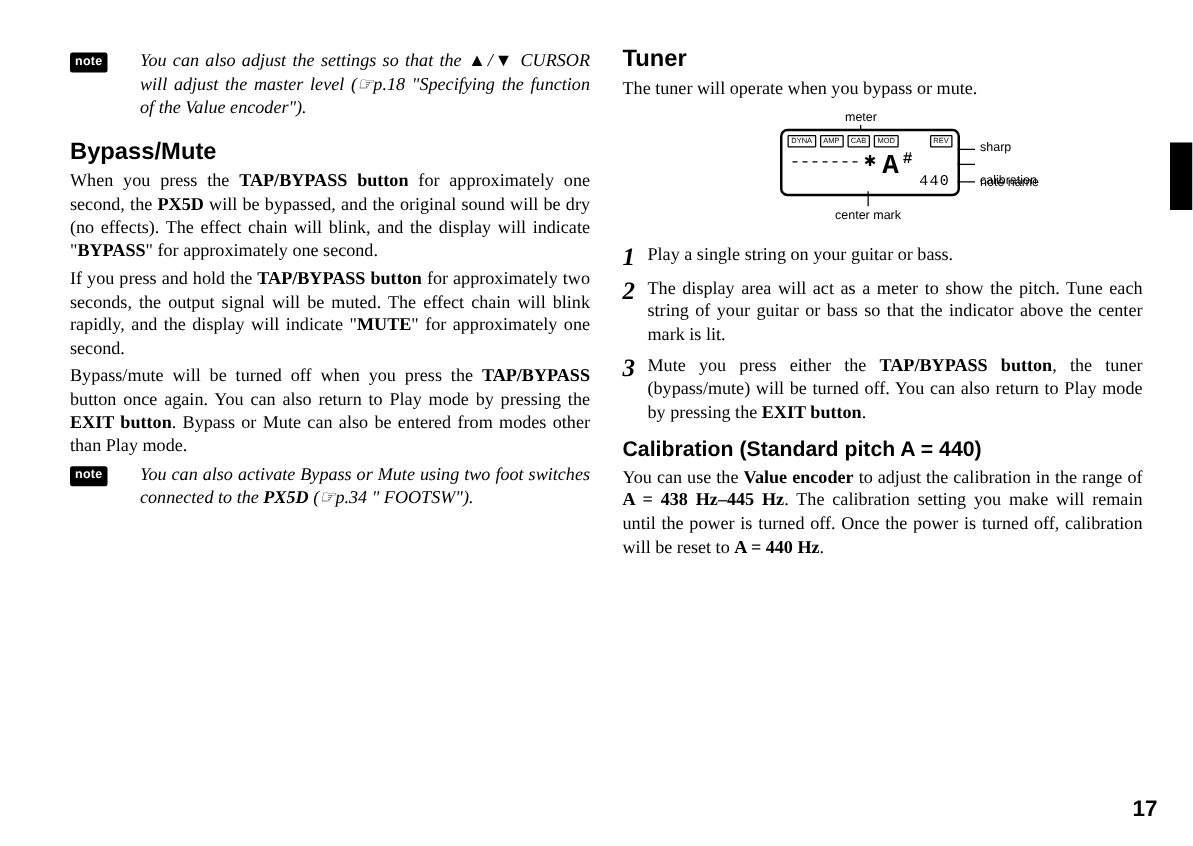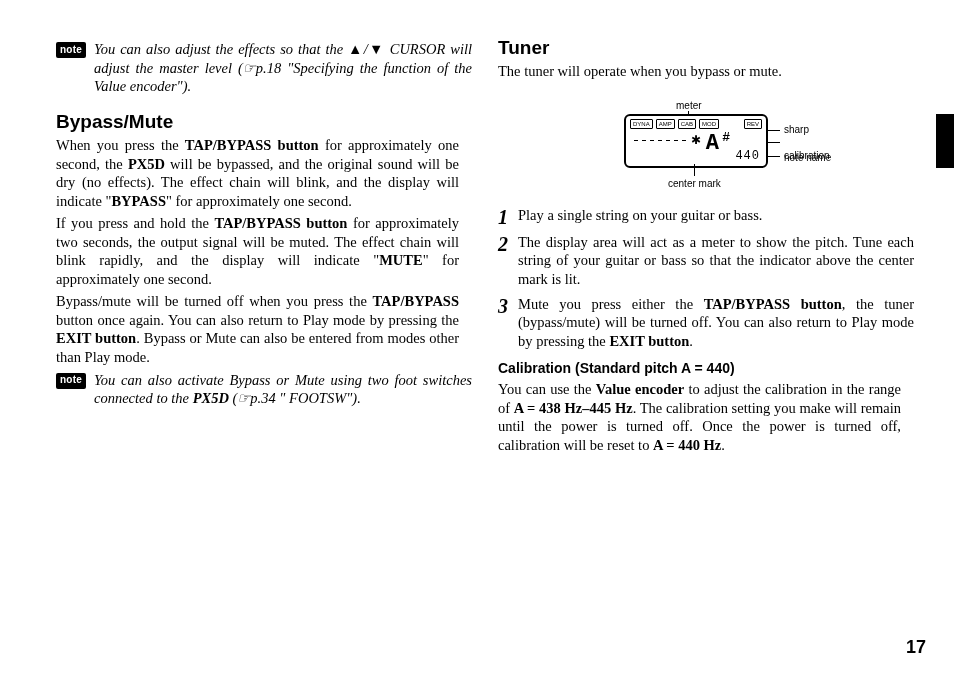--- a/index.html
+++ b/index.html
@@ -31,40 +31,40 @@
   }
   .columns{
     position:absolute;
     left:var(--margin-left);
     right:var(--margin-right);
     top:var(--margin-top);
     display:flex;
     gap:var(--col-gap);
   }
   .col{flex:1 1 0;min-width:0;}
-  p{margin:0 13px 4px 0;text-align:justify;}
+  p{margin:0 0 4px 0;text-align:justify;}
   .note-block{display:flex;align-items:flex-start;margin:4px 0 14px 0;}
   .note-badge{
     display:inline-flex;align-items:center;justify-content:center;
     background:#000;color:#fff;font-family:Arial,Helvetica,sans-serif;
     font-weight:bold;font-size:10px;letter-spacing:0.2px;
-    width:30px;height:16px;border-radius:2px;margin-right:8px;margin-top:2px;
+    width:30px;height:16px;border-radius:2px;margin-right:26px;margin-top:2px;
     flex:0 0 auto;
   }
   .note-text{font-style:italic;text-align:justify;}
   .h2{
     font-family:Arial,Helvetica,sans-serif;
     font-weight:700;
     font-size:19px;
     margin:0 0 2px 0;
   }
   .h3{
     font-family:Arial,Helvetica,sans-serif;
     font-weight:700;
-    font-size:14px;
+    font-size:17px;
     margin:10px 0 2px 0;
   }
   b,strong,.b{font-weight:700;}
   .tri-up::before{content:"\25B2";}
   .tri-dn::before{content:"\25BC";}
   .pref::before{content:"\261E";}
 
   
   .steps{margin-top:12px;}
   .step{display:flex;align-items:flex-start;margin-bottom:6px;}
@@ -72,21 +72,21 @@
     font-family:"Brush Script MT","Comic Sans MS",cursive;
     font-style:italic;font-size:20px;font-weight:700;
     width:20px;flex:0 0 auto;line-height:1;
     margin-top:1px;
   }
   .step-body{flex:1;text-align:justify;}
 
   .intro{margin-bottom:6px;}
 
   
-  .tuner-fig{position:relative;width:260px;height:94px;margin:19px auto 6px auto;}
+  .tuner-fig{position:relative;width:260px;height:94px;margin:8px auto 6px auto;}
   .lcd{
     position:absolute;left:48px;top:14px;width:140px;height:50px;
     border:2px solid #000;border-radius:6px;
     background:#fff;
   }
   .lcd-tabs{position:absolute;left:4px;top:3px;display:flex;gap:3px;}
   .lcd-tab{
     border:1px solid #000;font-family:Arial,Helvetica,sans-serif;
     font-size:6px;padding:0 2px;height:8px;line-height:8px;border-radius:1px;
   }
@@ -124,21 +124,21 @@
 
 <div class="page">
   <div class="thumb-tab"></div>
 
   <div class="columns">
 
     <div class="col">
       <div class="note-block">
         <span class="note-badge">note</span>
         <div class="note-text">
-          <span>You can also adjust the effects so that the </span><span class="tri-up"></span>/<span class="tri-dn"></span><span> CUR­SOR will adjust the master level (</span><span class="pref"></span><span>p.18 "Specifying the function of the Value encoder").</span>
+          <span>You can also adjust the settings so that the </span><span class="tri-up"></span>/<span class="tri-dn"></span><span> CUR­SOR will adjust the master level (</span><span class="pref"></span><span>p.18 "Specifying the function of the Value encoder").</span>
         </div>
       </div>
 
       <div class="h2">Bypass/Mute</div>
       <p>
         <span>When you press the </span><b>TAP/BYPASS button</b><span> for approxi­mately one second, the </span><b>PX5D</b><span> will be bypassed, and the original sound will be dry (no effects). The effect chain will blink, and the display will indicate "</span><b>BYPASS</b><span>" for approximately one second.</span>
       </p>
       <p>
         <span>If you press and hold the </span><b>TAP/BYPASS button</b><span> for ap­proximately two seconds, the output signal will be mut­ed. The effect chain will blink rapidly, and the display will indicate "</span><b>MUTE</b><span>" for approximately one second.</span>
       </p>

